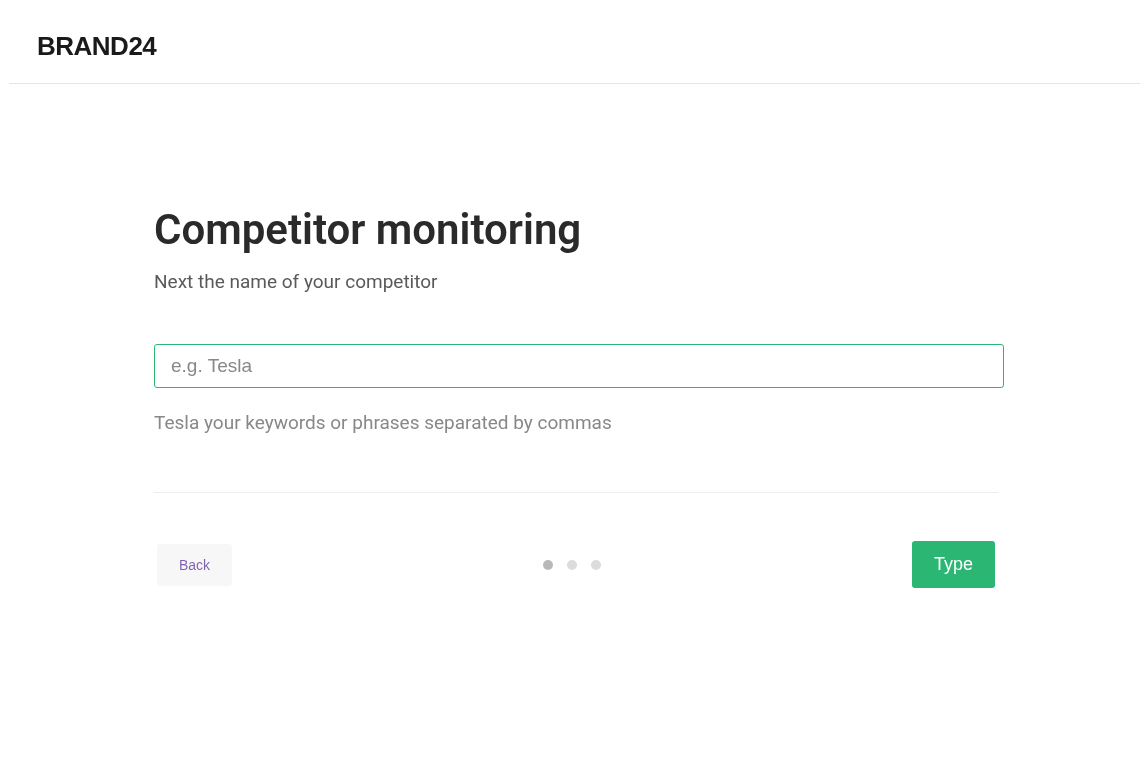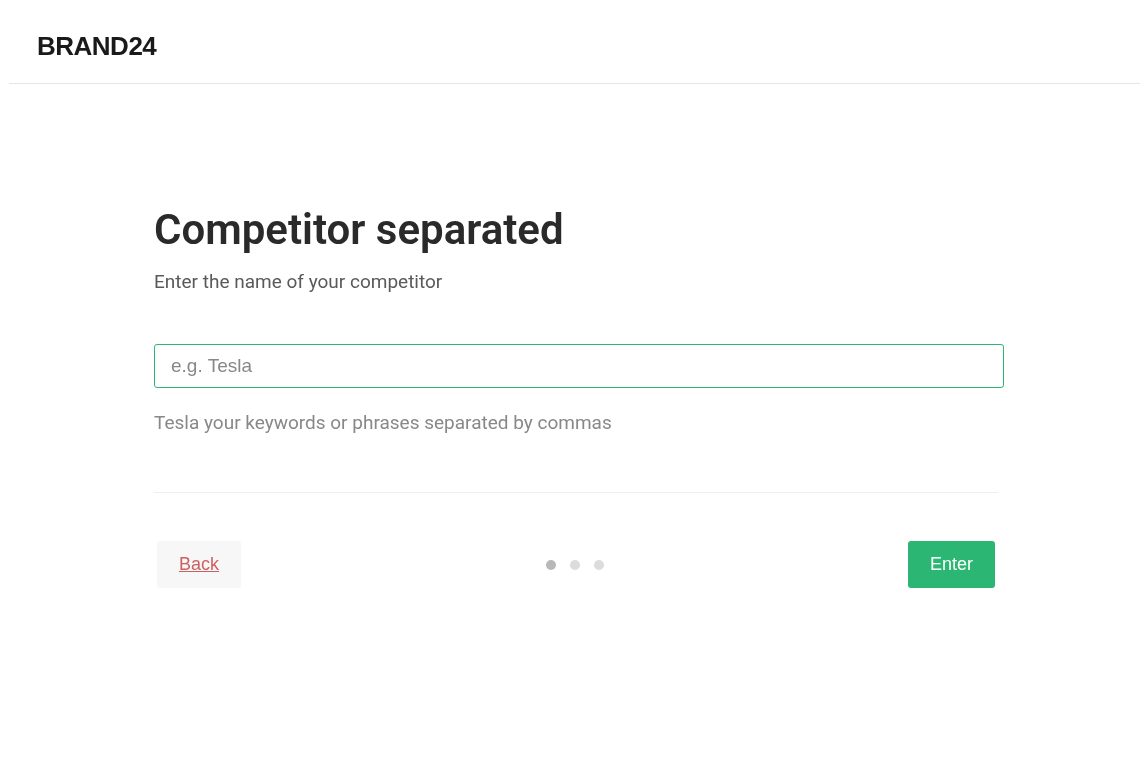--- a/index.html
+++ b/index.html
@@ -69,27 +69,26 @@
     }
     .footer-controls {
       display: flex;
       align-items: center;
       justify-content: space-between;
       margin-top: 45px;
     }
     .back-button {
       background: #f5f5f5;
       border: none;
-      color: #b91c1c;
-      font-size: 18px;
+      color: #4c1d95;
+      font-size: 14px;
       padding: 13px 22px;
       border-radius: 3px;
       cursor: pointer;
       opacity: 0.7;
-      text-decoration: underline;
     }
     .next-button {
       background: #2bb673;
       border: none;
       color: #ffffff;
       font-size: 18px;
       padding: 13px 22px;
       border-radius: 3px;
       cursor: pointer;
     }
@@ -109,33 +108,33 @@
     }
   </style>
 </head>
 <body>
 
 <div class="header">
   <div class="logo">BRAND24</div>
 </div>
 
 <div class="content">
-  <h1 class="page-title">Competitor separated</h1>
-  <p class="subtitle">Enter the name of your competitor</p>
+  <h1 class="page-title">Competitor monitoring</h1>
+  <p class="subtitle">Next the name of your competitor</p>
 
   <input type="text" class="input-field" placeholder="e.g. Tesla" style="">
 
   <p class="helper-text">Tesla your keywords or phrases separated by commas</p>
 
   <hr class="divider">
 
   <div class="footer-controls">
     <button class="back-button">Back</button>
 
     <div class="progress-dots">
       <span class="dot active"></span>
       <span class="dot"></span>
       <span class="dot"></span>
     </div>
 
-    <button class="next-button">Enter</button>
+    <button class="next-button">Type</button>
   </div>
 </div>
 
 </body></html>

